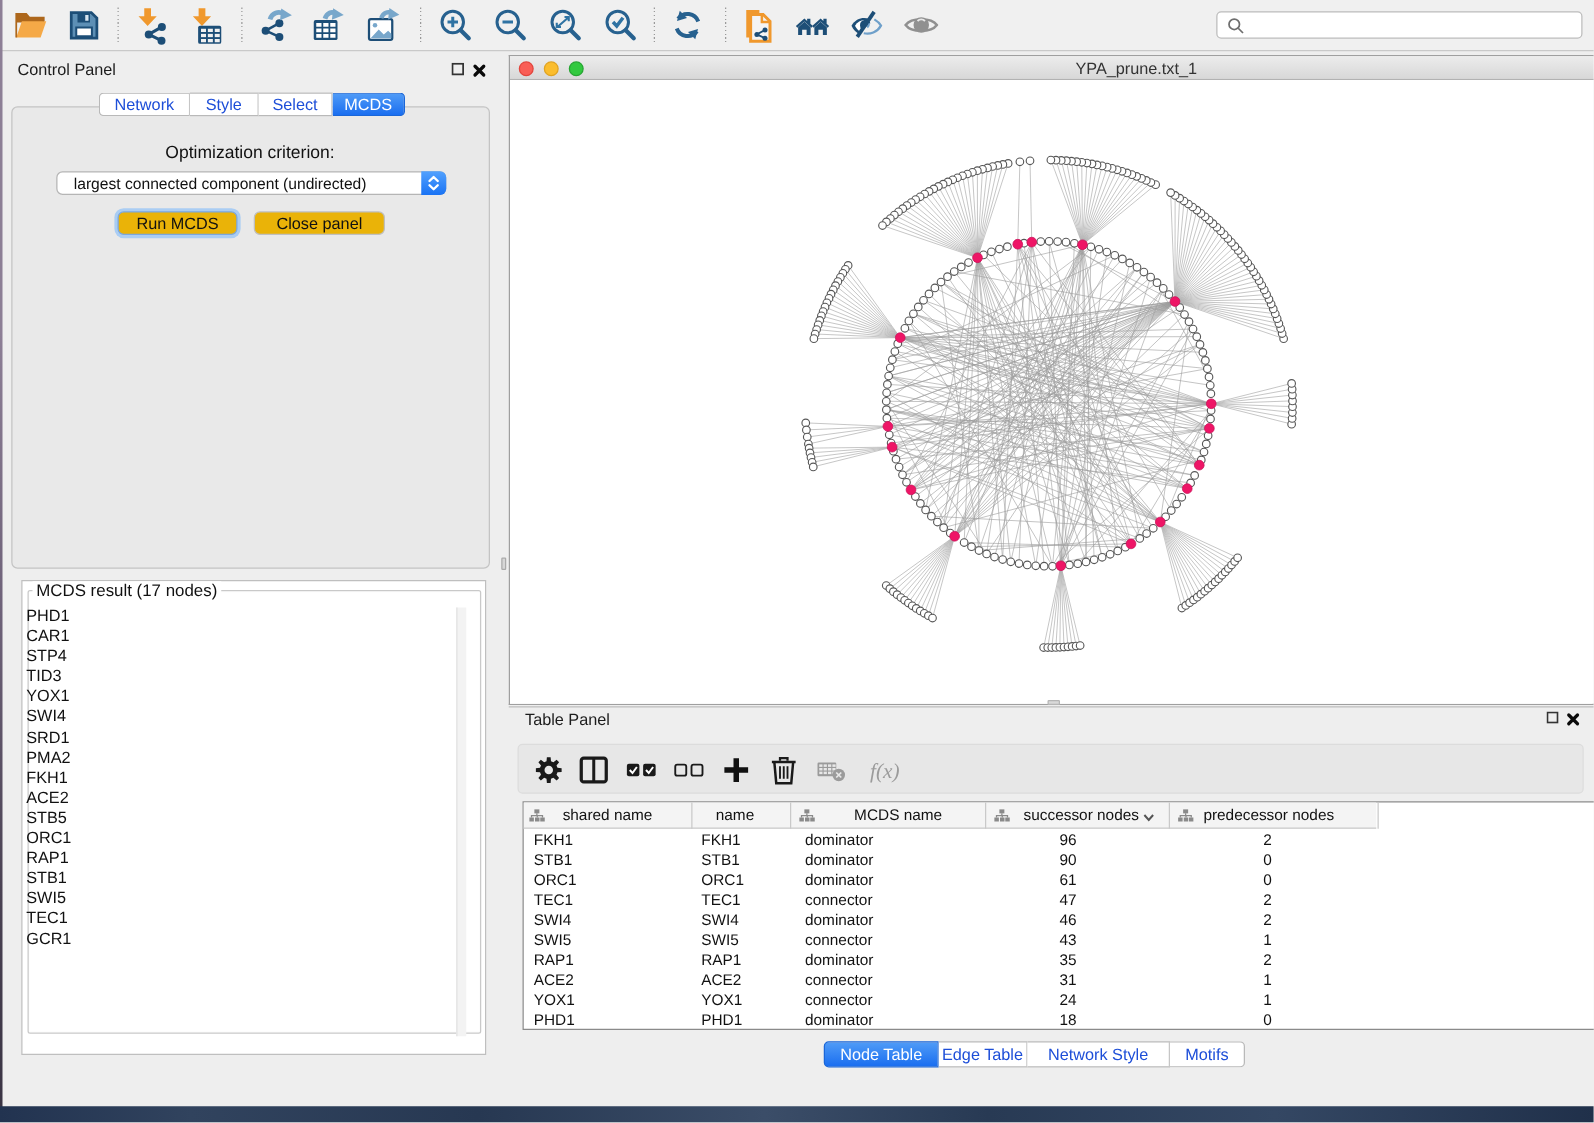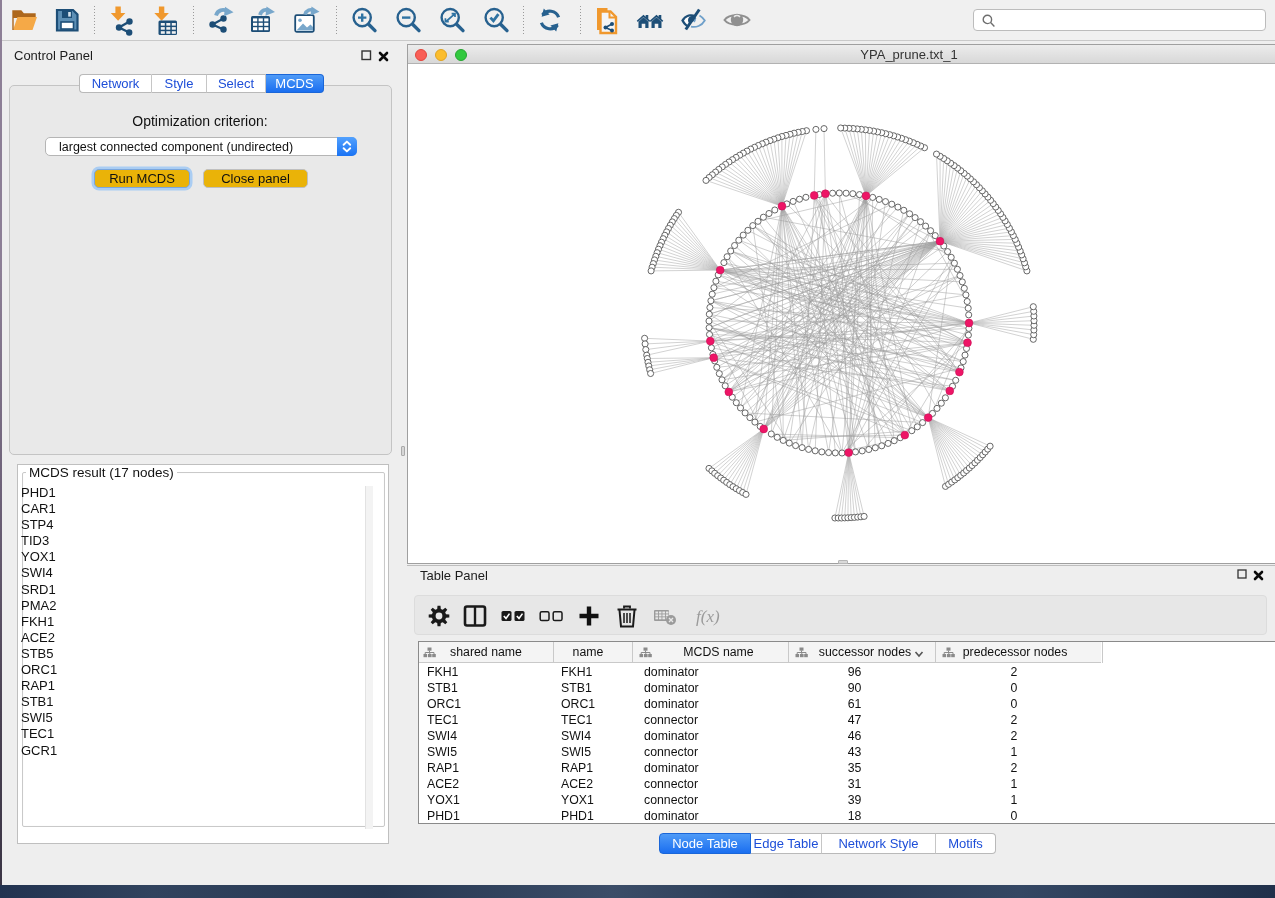--- a/index.html
+++ b/index.html
@@ -1062,21 +1062,21 @@
         <span style="position:absolute;left:8px">ACE2</span>
         <span style="position:absolute;left:142px">ACE2</span>
         <span style="position:absolute;left:225px">connector</span>
         <span class="num" style="left:369px;width:133px">31</span>
         <span class="num" style="left:516px;width:158px">1</span>
       </div>
       <div class="trow" style="left:0;top:151px;width:100%">
         <span style="position:absolute;left:8px">YOX1</span>
         <span style="position:absolute;left:142px">YOX1</span>
         <span style="position:absolute;left:225px">connector</span>
-        <span class="num" style="left:369px;width:133px">39</span>
+        <span class="num" style="left:369px;width:133px">24</span>
         <span class="num" style="left:516px;width:158px">1</span>
       </div>
       <div class="trow" style="left:0;top:167px;width:100%">
         <span style="position:absolute;left:8px">PHD1</span>
         <span style="position:absolute;left:142px">PHD1</span>
         <span style="position:absolute;left:225px">dominator</span>
         <span class="num" style="left:369px;width:133px">18</span>
         <span class="num" style="left:516px;width:158px">0</span>
       </div>
       <div id="tscroll">

